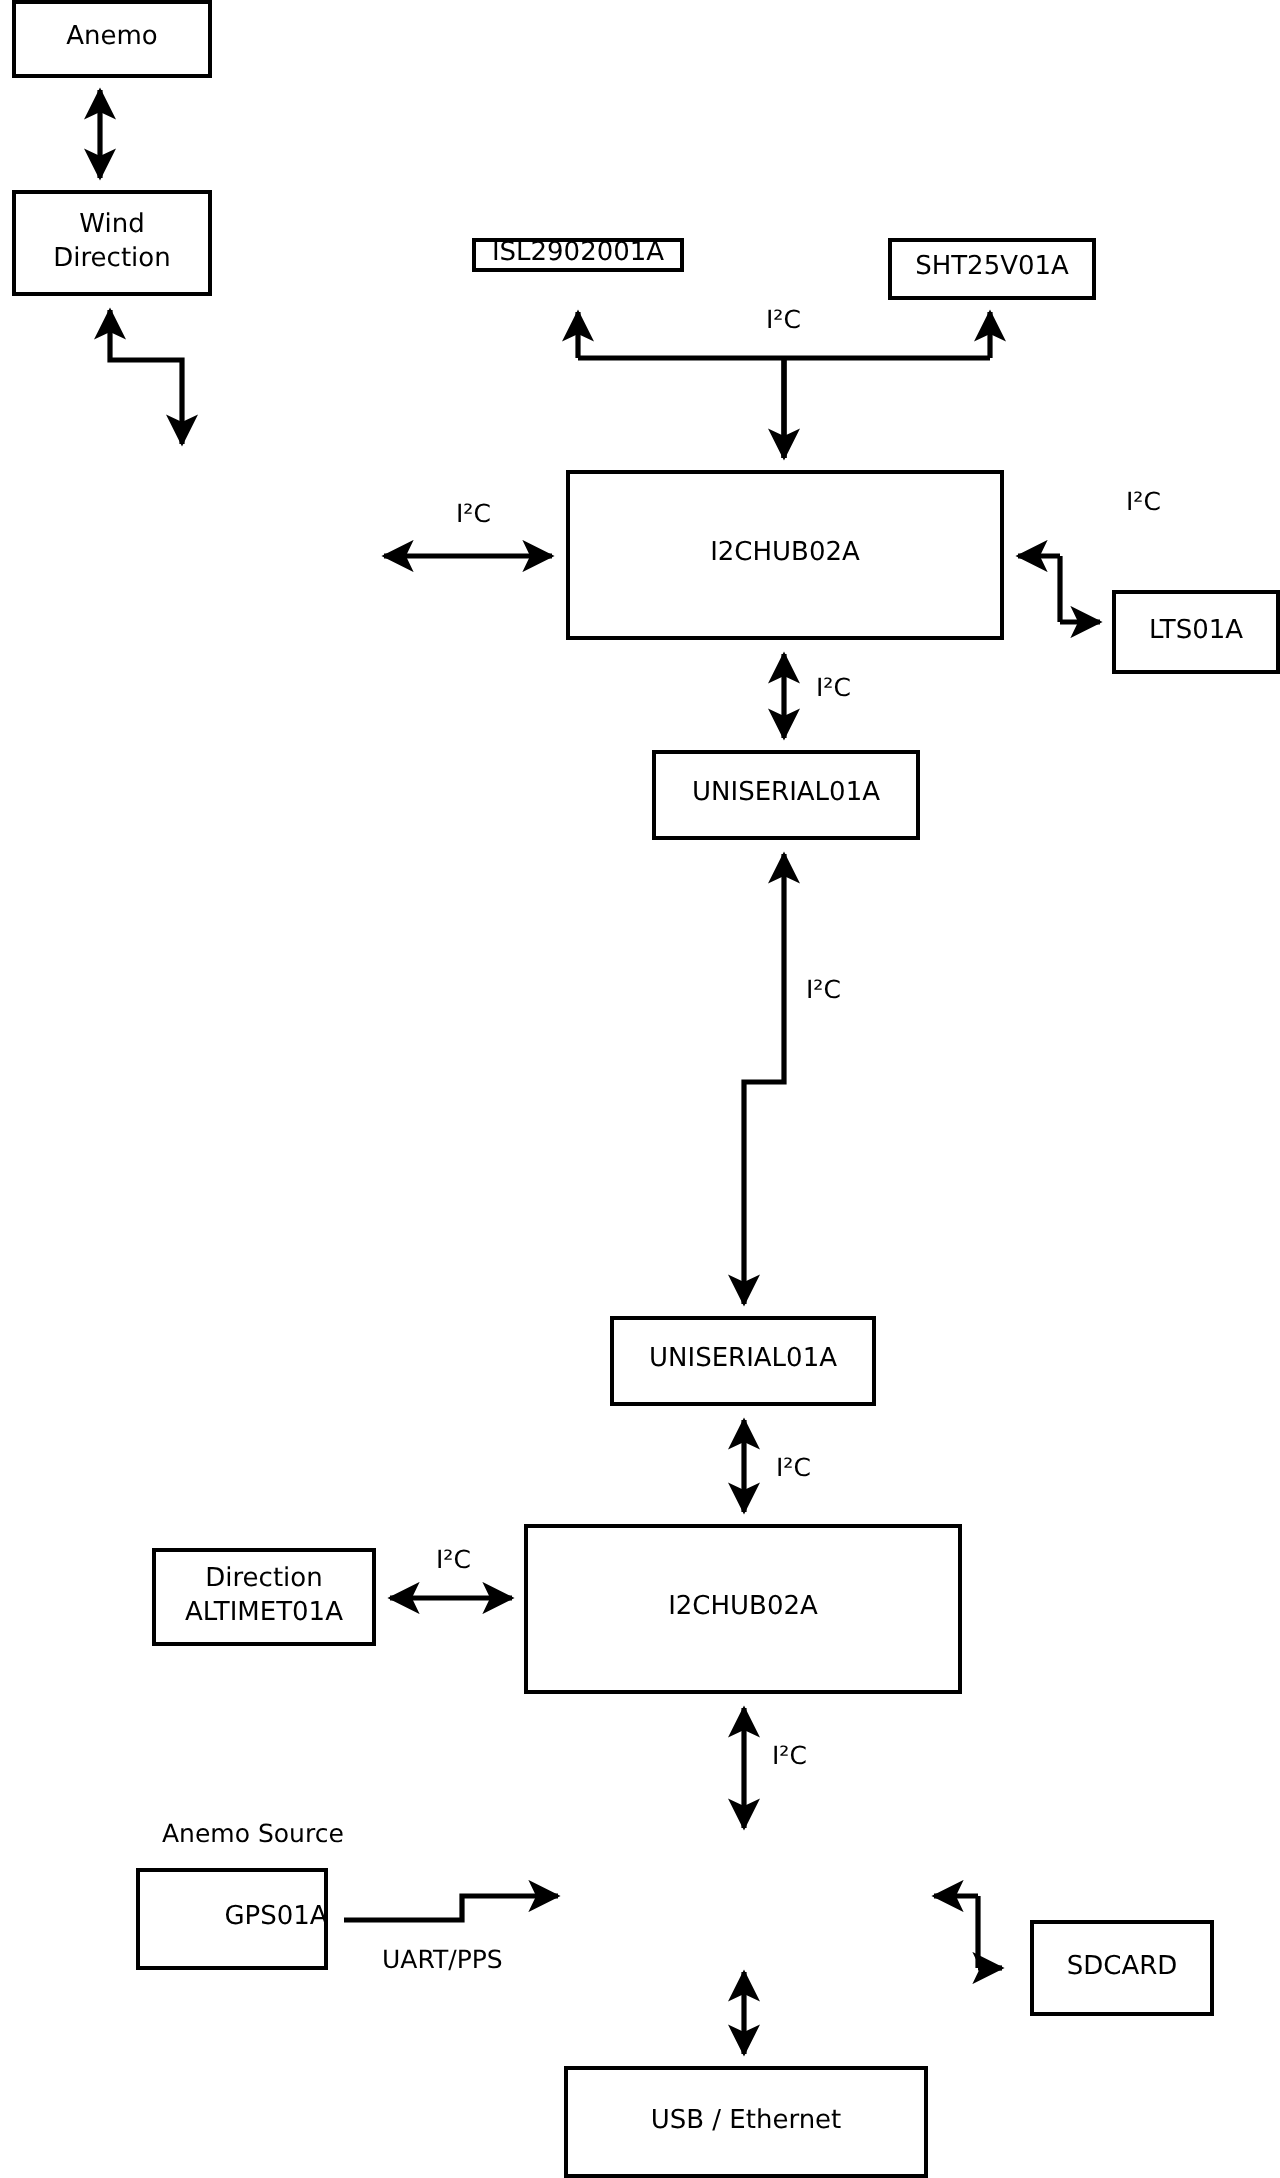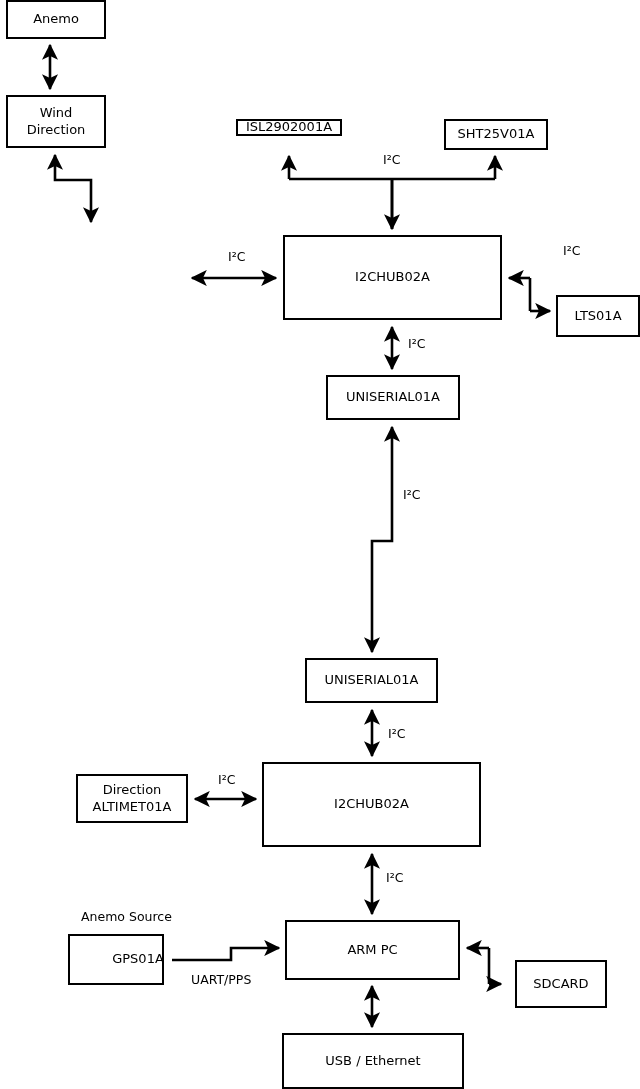--- a/index.html
+++ b/index.html
@@ -121,21 +121,20 @@
 
   <div class="node" style="left:326px; top:375px;  width:134px; height:45px;">UNISERIAL01A</div>
 
   <div class="node" style="left:305px; top:658px;  width:133px; height:45px;">UNISERIAL01A</div>
 
   <div class="node" style="left:262px; top:762px;  width:219px; height:85px;">I2CHUB02A</div>
 
   <div class="node" style="left:76px;  top:774px;  width:112px; height:49px;">Direction
 ALTIMET01A</div>
 
-  <div class="node" style="left:285px; top:920px;  width:175px; height:60px;">ARM PC</div>
 
   <div class="node" style="left:68px;  top:934px;  width:96px; height:51px;padding-left:44px;">GPS01A</div>
 
   <div class="node" style="left:515px; top:960px;  width:92px; height:48px;">SDCARD</div>
 
   <div class="node" style="left:282px; top:1033px; width:182px; height:56px;">USB / Ethernet</div>
 
   <div class="edge-label" style="left:383px; top:152px;">I²C</div>
 
   <div class="edge-label" style="left:228px; top:249px;">I²C</div>

